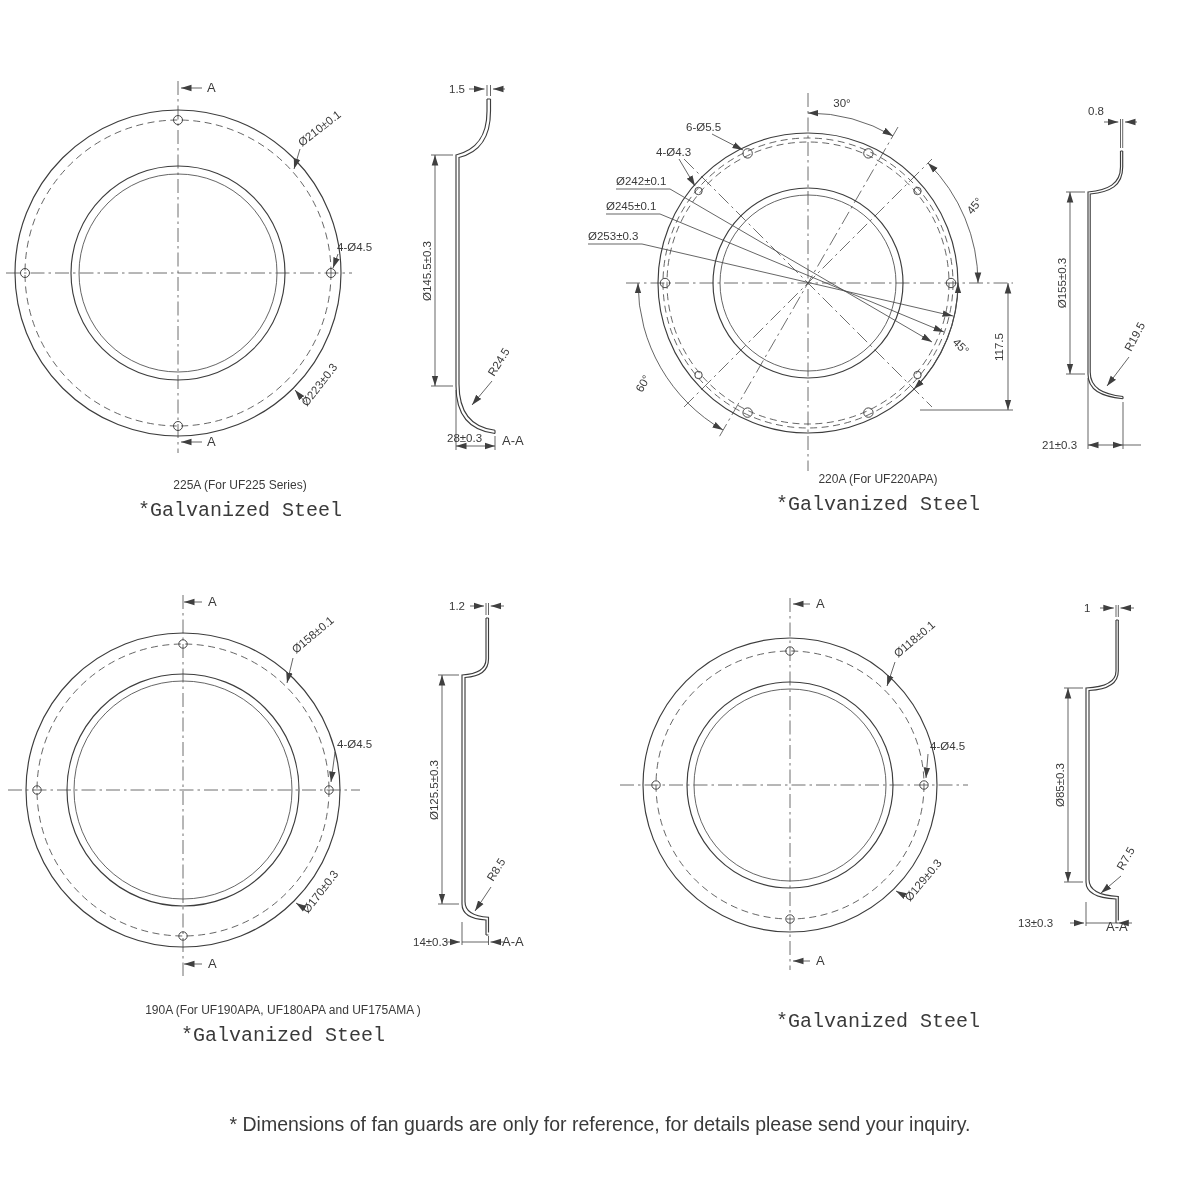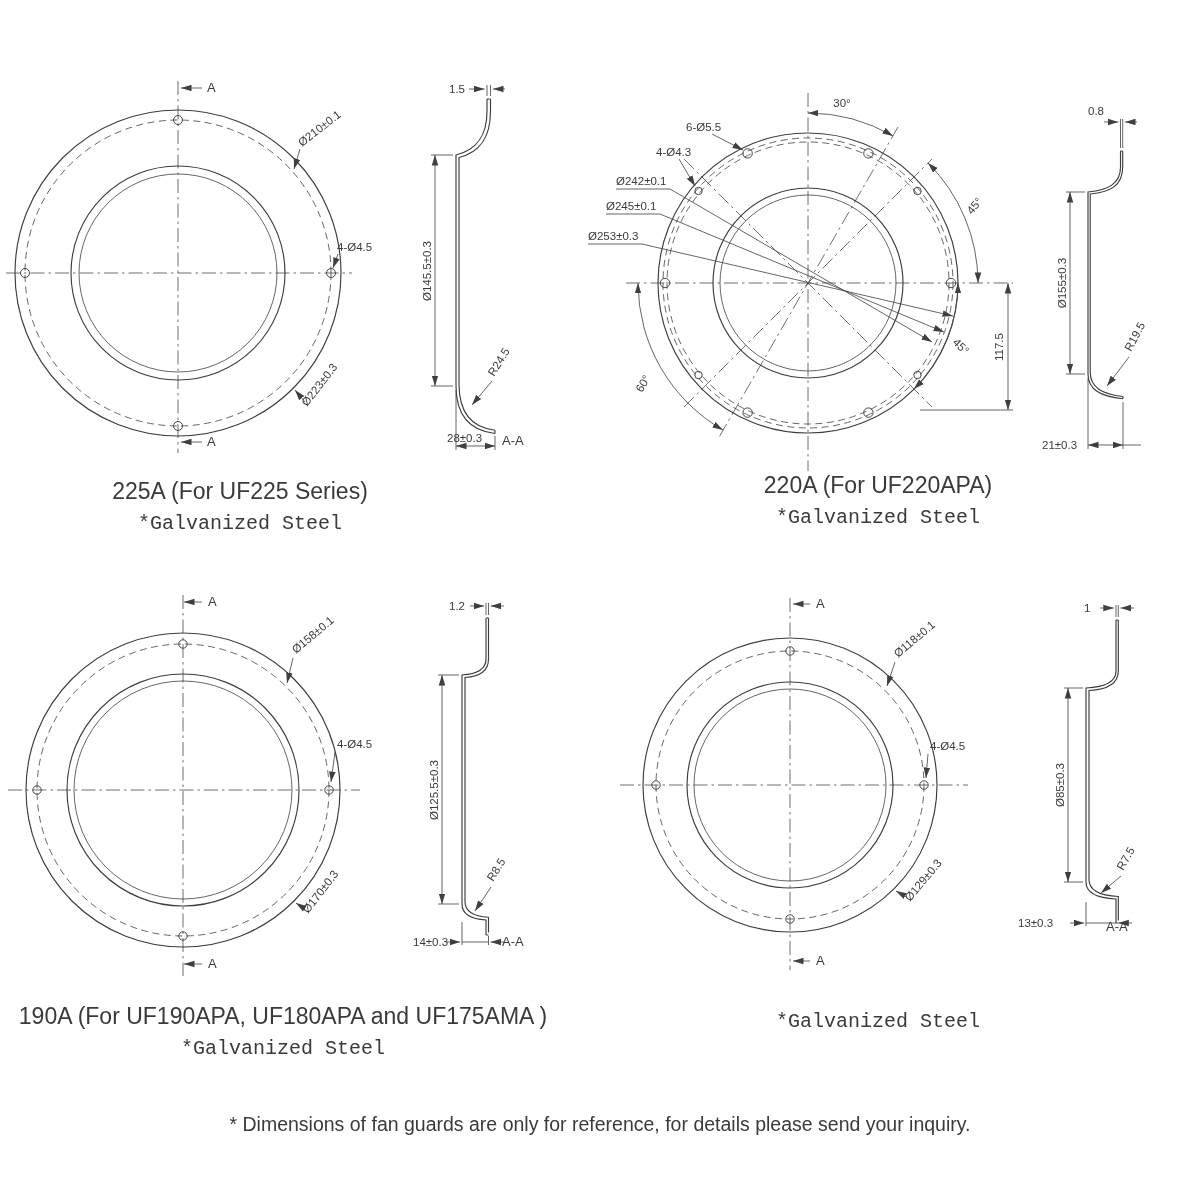--- a/index.html
+++ b/index.html
@@ -7,21 +7,21 @@
           font-family:"Liberation Sans",sans-serif;color:#3a3a3a;}
   svg{position:absolute;overflow:visible;}
   svg text{font-family:"Liberation Sans",sans-serif;font-size:11.5px;fill:#3a3a3a;}
   svg text.sec{font-size:13px;}
   .main{stroke:#3d3d3d;stroke-width:1.15;fill:none;}
   .thin{stroke:#4a4a4a;stroke-width:0.85;fill:none;}
   .hole{stroke:#3d3d3d;stroke-width:0.95;fill:none;}
   .dashed{stroke-dasharray:7 4.5;}
   .cl{stroke-dasharray:14 4 2.5 4;stroke-width:0.8;}
   .cap{position:absolute;text-align:center;}
-  .cap-title{font-size:23px;}
+  .cap-title{font-size:12px;}
   .cap-sub{font-size:20px;margin-top:7px;font-family:Liberation Mono, monospace;}
   .footnote{position:absolute;left:0;top:1113px;width:1200px;text-align:center;font-size:19.5px;}
 </style>
 </head>
 <body>
 
 <div class="canvas">
 
   <svg style="left:0;top:55px" width="560" height="420" viewBox="0 0 560 420">
     <defs>

